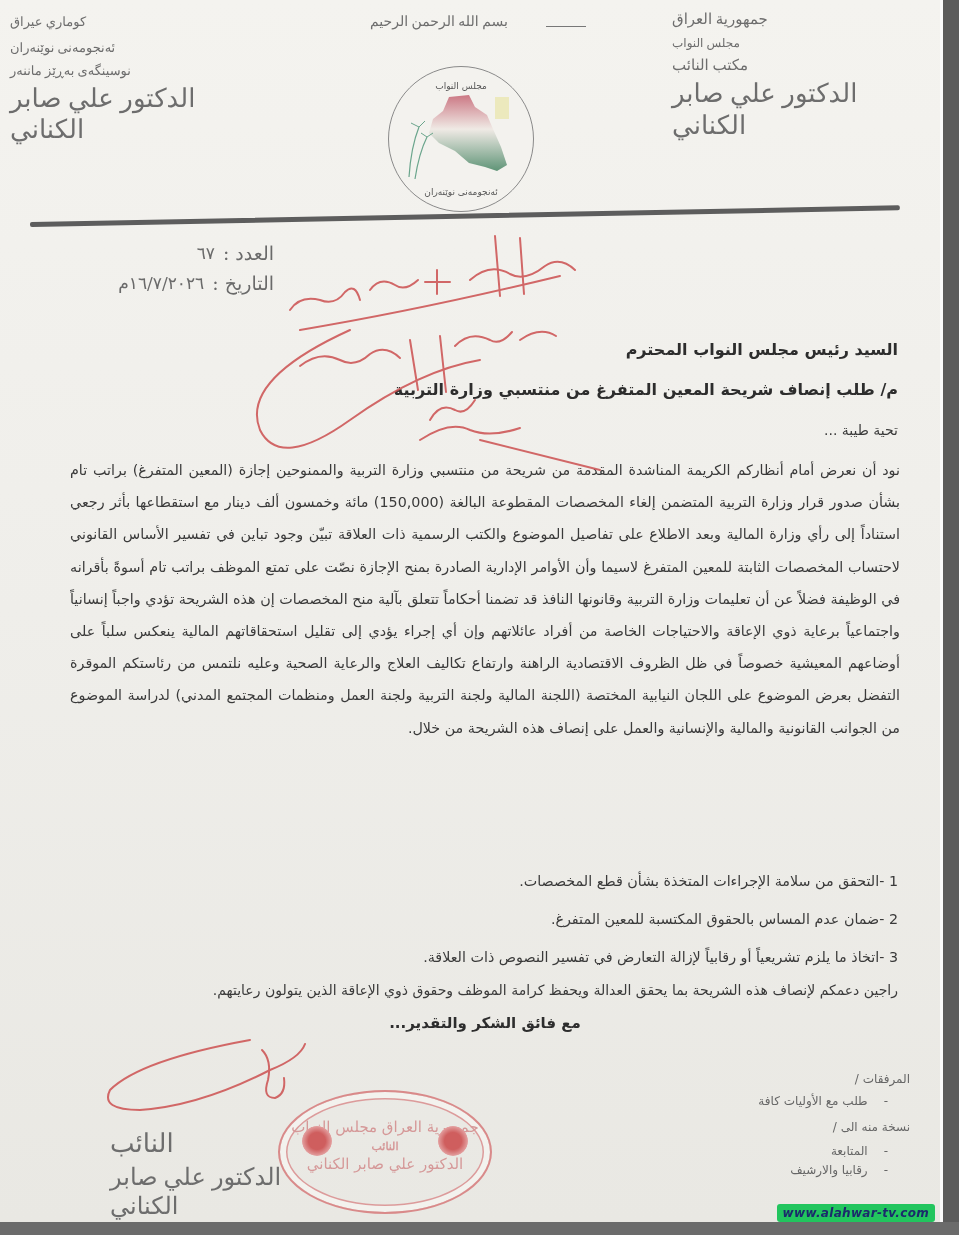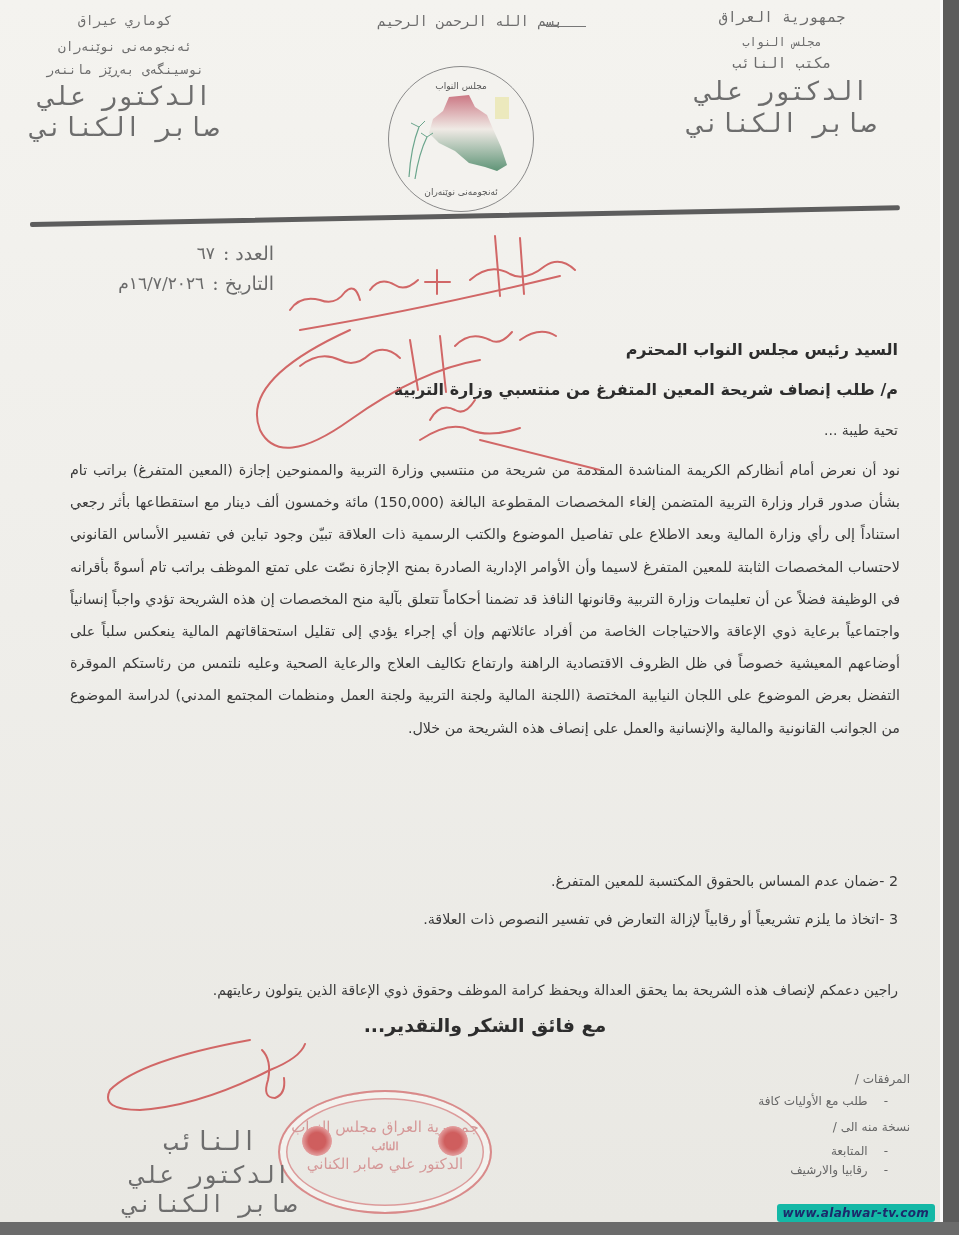--- a/index.html
+++ b/index.html
@@ -10,23 +10,23 @@
     font-family: "DejaVu Sans", sans-serif;
   }
   .page {
     position: absolute; left: 0; top: 0;
     width: 940px; height: 1222px;
     background: linear-gradient(180deg, #f4f3ef 0%, #efeeea 50%, #e9e8e3 100%);
     border-right: 3px solid #fafafa;
     overflow: hidden;
   }
   .calli {
-    font-family: Liberation Mono, monospace;
+    font-family: Liberation Serif, serif;
     color: #6d6d6d;
-    text-align: center;
+    text-align: left;
     position: absolute;
     direction: rtl;
     line-height: 1.2;
   }
   .hdr-right { right: 48px; top: 10px; width: 220px; }
   .hdr-right .l1 { font-size: 15px; }
   .hdr-right .l2 { font-size: 12px; margin-top: 8px; }
   .hdr-right .l3 { font-size: 15px; margin-top: 6px; }
   .hdr-right .l4 { font-size: 26px; margin-top: 4px; }
   .hdr-left { left: 10px; top: 14px; width: 230px; }
@@ -72,21 +72,21 @@
   .subject { font-size: 16px; font-weight: bold; position: absolute; right: 2px; top: 50px; white-space: nowrap; color: #2d2d2d;}
   .greeting { font-size: 14px; position: absolute; right: 2px; top: 92px; color: #3a3a3a; }
   .body-text {
     position: absolute; right: 0; left: 0; top: 124px;
     font-size: 14.3px; line-height: 32.2px; text-align: justify; color: #3a3a3a;
   }
   .body-text p { margin: 0; text-align-last: right; }
   .points { position: absolute; right: 2px; top: 532px; font-size: 14.3px; color: #3a3a3a; }
   .points div { line-height: 38px; }
   .closing { position: absolute; right: 2px; left: 0; top: 646px; font-size: 14px; color: #3a3a3a; line-height: 28px; }
-  .thanks { position: absolute; left: 0; right: 0; top: 684px; text-align: center; font-size: 19px; font-weight: bold; color: #2d2d2d; }
+  .thanks { position: absolute; left: 0; right: 0; top: 684px; text-align: center; font-size: 15px; font-weight: bold; color: #2d2d2d; }
   .attachments {
     position: absolute; right: 30px; top: 1068px; width: 300px;
     direction: rtl; font-size: 12px; color: #666; line-height: 22px;
   }
   .attachments .item { padding-right: 22px; }
   .attachments .item::before { content: "-"; margin-left: 16px; }
   .attachments .copy-lbl { margin-top: 4px; }
   .attachments .copy-list { line-height: 19px; margin-top: 4px; }
   .signature-block { left: 110px; top: 1128px; width: 200px; }
   .signature-block .title { font-size: 26px; }
@@ -99,21 +99,21 @@
     font-family: "DejaVu Serif", serif;
   }
   .stamp .s1 { font-size: 15px; margin-top: 26px; }
   .stamp .s2 { font-size: 11px; font-weight: bold; margin-top: 4px; }
   .stamp .s3 { font-size: 15px; margin-top: 2px; }
   .stamp .blob { position: absolute; top: 34px; width: 30px; height: 30px; border-radius: 50%; background: radial-gradient(circle, #cf5e5e 40%, #e3a0a0 70%, transparent 72%); }
   .stamp .blob.l { left: 22px; } .stamp .blob.r { right: 22px; }
   .annot { position: absolute; left: 0; top: 0; pointer-events: none; }
   .watermark {
     position: absolute; right: 24px; top: 1204px;
-    background: #14b8a6; padding: 2px 6px; border-radius: 3px;
+    background: #22c55e; padding: 2px 6px; border-radius: 3px;
     font-family: "DejaVu Sans", sans-serif; font-style: italic; font-weight: bold;
     font-size: 12px; color: #1b2a6b; letter-spacing: 0.3px;
   }
   .bottom-strip { position: absolute; left: 0; top: 1222px; width: 959px; height: 13px; background: #6b6b6b; }
 </style>
 </head>
 <body>
 
 <div class="page">
 
@@ -166,20 +166,21 @@
   </div>
 
   <div class="letter">
     <div class="addressee">السيد رئيس مجلس النواب المحترم</div>
     <div class="subject">م/ طلب إنصاف شريحة المعين المتفرغ من منتسبي وزارة التربية</div>
     <div class="greeting">تحية طيبة ...</div>
     <div class="body-text">
       <p>نود أن نعرض أمام أنظاركم الكريمة المناشدة المقدمة من شريحة من منتسبي وزارة التربية والممنوحين إجازة (المعين المتفرغ) براتب تام بشأن صدور قرار وزارة التربية المتضمن إلغاء المخصصات المقطوعة البالغة (150,000) مائة وخمسون ألف دينار مع استقطاعها بأثر رجعي استناداً إلى رأي وزارة المالية وبعد الاطلاع على تفاصيل الموضوع والكتب الرسمية ذات العلاقة تبيّن وجود تباين في تفسير الأساس القانوني لاحتساب المخصصات الثابتة للمعين المتفرغ لاسيما وأن الأوامر الإدارية الصادرة بمنح الإجازة نصّت على تمتع الموظف براتب تام أسوةً بأقرانه في الوظيفة فضلاً عن أن تعليمات وزارة التربية وقانونها النافذ قد تضمنا أحكاماً تتعلق بآلية منح المخصصات إن هذه الشريحة تؤدي واجباً إنسانياً واجتماعياً برعاية ذوي الإعاقة والاحتياجات الخاصة من أفراد عائلاتهم وإن أي إجراء يؤدي إلى تقليل استحقاقاتهم المالية ينعكس سلباً على أوضاعهم المعيشية خصوصاً في ظل الظروف الاقتصادية الراهنة وارتفاع تكاليف العلاج والرعاية الصحية وعليه نلتمس من رئاستكم الموقرة التفضل بعرض الموضوع على اللجان النيابية المختصة (اللجنة المالية ولجنة التربية ولجنة العمل ومنظمات المجتمع المدني) لدراسة الموضوع من الجوانب القانونية والمالية والإنسانية والعمل على إنصاف هذه الشريحة من خلال.</p>
     </div>
     <div class="points">
+      <div>1 -التحقق من سلامة الإجراءات المتخذة بشأن قطع المخصصات.</div>
       <div>2 -ضمان عدم المساس بالحقوق المكتسبة للمعين المتفرغ.</div>
       <div>3 -اتخاذ ما يلزم تشريعياً أو رقابياً لإزالة التعارض في تفسير النصوص ذات العلاقة.</div>
     </div>
     <div class="closing">راجين دعمكم لإنصاف هذه الشريحة بما يحقق العدالة ويحفظ كرامة الموظف وحقوق ذوي الإعاقة الذين يتولون رعايتهم.</div>
     <div class="thanks">مع فائق الشكر والتقدير...</div>
   </div>
 
   <div class="attachments">
     <div>المرفقات /</div>
     <div class="item">طلب مع الأوليات كافة</div>

